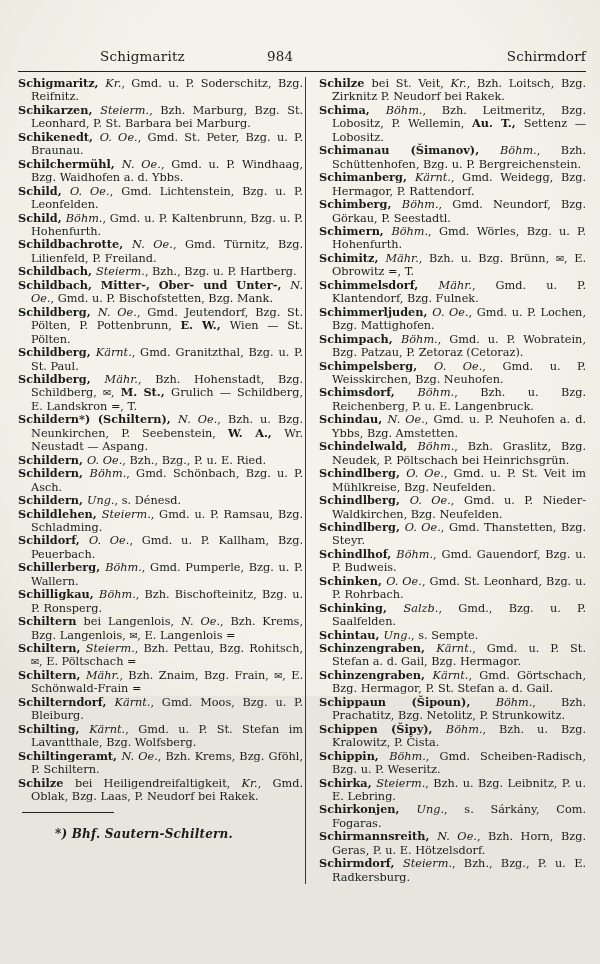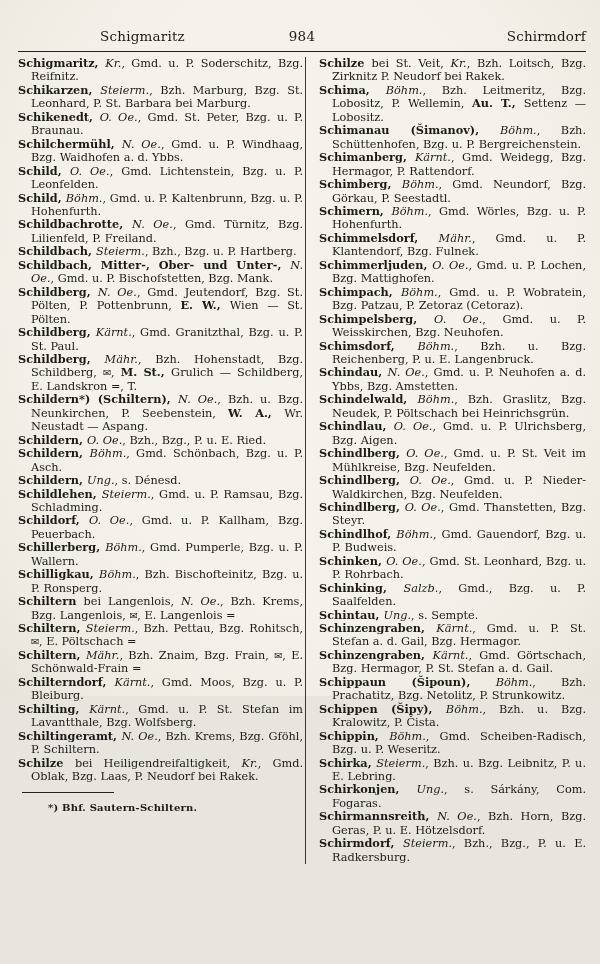--- a/index.html
+++ b/index.html
@@ -7,33 +7,33 @@
     width:600px;height:964px;
     background:#e7e5de;
     font-family:"DejaVu Serif","Liberation Serif",serif;
     color:#1c1b18;
     overflow:hidden;
   }
   .page{
     position:relative;
     width:600px;height:696px;
     box-sizing:border-box;
-    padding:28px 14px 0 18px;
+    padding:48px 14px 0 18px;
     background:radial-gradient(ellipse at 50% 42%, #f4f2ea 55%, #edebe2 85%, #e6e4da 100%);
   }
   
   .runhead{
     display:grid;
     grid-template-columns:1fr 70px 1fr;
     align-items:baseline;
     font-size:13.5px;
     letter-spacing:.2px;
   }
   .runhead .rh-left{text-align:center;}
-  .runhead .rh-page{text-align:center;font-size:13.5px;}
+  .runhead .rh-page{text-align:left;font-size:13.5px;}
   .runhead .rh-right{text-align:right;}
   .headrule{
     margin-top:7px;
     border-top:1.7px solid #23221d;
     height:0;
   }
   
   .cols{
     display:flex;
     margin-top:5px;
@@ -66,25 +66,26 @@
     font-size:9.5px;
   }
   
   .fnrule{
     width:92px;
     border-top:1.2px solid #23221d;
     margin:9px 0 5px 4px;
     height:0;
   }
   .footnote{
-    margin:8px;
+    margin:15px;
     padding-left:22px;
-    font-size:10px;
+    font-size:12px;
     font-weight:bold;
     letter-spacing:.2px;
+    font-style:italic;
   }
 </style>
 </head>
 <body>
 
 <div class="page">
 
   <div class="runhead">
     <span class="rh-left">Schigmaritz</span>
     <span class="rh-page">984</span>
@@ -131,28 +132,28 @@
     <div class="divider"></div>
 
     <section class="col col-right">
       <div>
           <p class="entry"><span class="hw">Schilze </span><span class="tx">bei St. Veit, </span><span class="it">Kr.</span><span class="tx">, Bzh. Loitsch, Bzg. Zirknitz P. Neudorf bei Rakek.</span></p>
           <p class="entry"><span class="hw">Schima, </span><span class="it">Böhm.</span><span class="tx">, Bzh. Leitmeritz, Bzg. Lobositz, P. Wellemin, </span><span class="hw">Au. T., </span><span class="tx">Settenz — Lobositz.</span></p>
           <p class="entry"><span class="hw">Schimanau (Šimanov), </span><span class="it">Böhm.</span><span class="tx">, Bzh. Schüttenhofen, Bzg. u. P. Bergreichenstein.</span></p>
           <p class="entry"><span class="hw">Schimanberg, </span><span class="it">Kärnt.</span><span class="tx">, Gmd. Weidegg, Bzg. Hermagor, P. Rattendorf.</span></p>
           <p class="entry"><span class="hw">Schimberg, </span><span class="it">Böhm.</span><span class="tx">, Gmd. Neundorf, Bzg. Görkau, P. Seestadtl.</span></p>
           <p class="entry"><span class="hw">Schimern, </span><span class="it">Böhm.</span><span class="tx">, Gmd. Wörles, Bzg. u. P. Hohenfurth.</span></p>
+          <p class="entry"><span class="hw">Schimitz, </span><span class="it">Mähr.</span><span class="tx">, Bzh. u. Bzg. Brünn, </span><span class="ph">✉</span><span class="tx">, E. Obrowitz =, T.</span></p>
           <p class="entry"><span class="hw">Schimmelsdorf, </span><span class="it">Mähr.</span><span class="tx">, Gmd. u. P. Klantendorf, Bzg. Fulnek.</span></p>
           <p class="entry"><span class="hw">Schimmerljuden, </span><span class="it">O. Oe.</span><span class="tx">, Gmd. u. P. Lochen, Bzg. Mattighofen.</span></p>
           <p class="entry"><span class="hw">Schimpach, </span><span class="it">Böhm.</span><span class="tx">, Gmd. u. P. Wobratein, Bzg. Patzau, P. Zetoraz (Cetoraz).</span></p>
           <p class="entry"><span class="hw">Schimpelsberg, </span><span class="it">O. Oe.</span><span class="tx">, Gmd. u. P. Weisskirchen, Bzg. Neuhofen.</span></p>
           <p class="entry"><span class="hw">Schimsdorf, </span><span class="it">Böhm.</span><span class="tx">, Bzh. u. Bzg. Reichenberg, P. u. E. Langenbruck.</span></p>
           <p class="entry"><span class="hw">Schindau, </span><span class="it">N. Oe.</span><span class="tx">, Gmd. u. P. Neuhofen a. d. Ybbs, Bzg. Amstetten.</span></p>
           <p class="entry"><span class="hw">Schindelwald, </span><span class="it">Böhm.</span><span class="tx">, Bzh. Graslitz, Bzg. Neudek, P. Pöltschach bei Heinrichsgrün.</span></p>
-          <p class="entry"><span class="hw">Schindlau, </span><span class="it">O. Oe.</span><span class="tx">, Gmd. u. P. Ulrichsberg, Bzg. Aigen.</span></p>
           <p class="entry"><span class="hw">Schindlberg, </span><span class="it">O. Oe.</span><span class="tx">, Gmd. u. P. St. Veit im Mühlkreise, Bzg. Neufelden.</span></p>
           <p class="entry"><span class="hw">Schindlberg, </span><span class="it">O. Oe.</span><span class="tx">, Gmd. u. P. Nieder-Waldkirchen, Bzg. Neufelden.</span></p>
           <p class="entry"><span class="hw">Schindlberg, </span><span class="it">O. Oe.</span><span class="tx">, Gmd. Thanstetten, Bzg. Steyr.</span></p>
           <p class="entry"><span class="hw">Schindlhof, </span><span class="it">Böhm.</span><span class="tx">, Gmd. Gauendorf, Bzg. u. P. Budweis.</span></p>
           <p class="entry"><span class="hw">Schinken, </span><span class="it">O. Oe.</span><span class="tx">, Gmd. St. Leonhard, Bzg. u. P. Rohrbach.</span></p>
           <p class="entry"><span class="hw">Schinking, </span><span class="it">Salzb.</span><span class="tx">, Gmd., Bzg. u. P. Saalfelden.</span></p>
           <p class="entry"><span class="hw">Schintau, </span><span class="it">Ung.</span><span class="tx">, s. Sempte.</span></p>
           <p class="entry"><span class="hw">Schinzengraben, </span><span class="it">Kärnt.</span><span class="tx">, Gmd. u. P. St. Stefan a. d. Gail, Bzg. Hermagor.</span></p>
           <p class="entry"><span class="hw">Schinzengraben, </span><span class="it">Kärnt.</span><span class="tx">, Gmd. Görtschach, Bzg. Hermagor, P. St. Stefan a. d. Gail.</span></p>
           <p class="entry"><span class="hw">Schippaun (Šipoun), </span><span class="it">Böhm.</span><span class="tx">, Bzh. Prachatitz, Bzg. Netolitz, P. Strunkowitz.</span></p>

